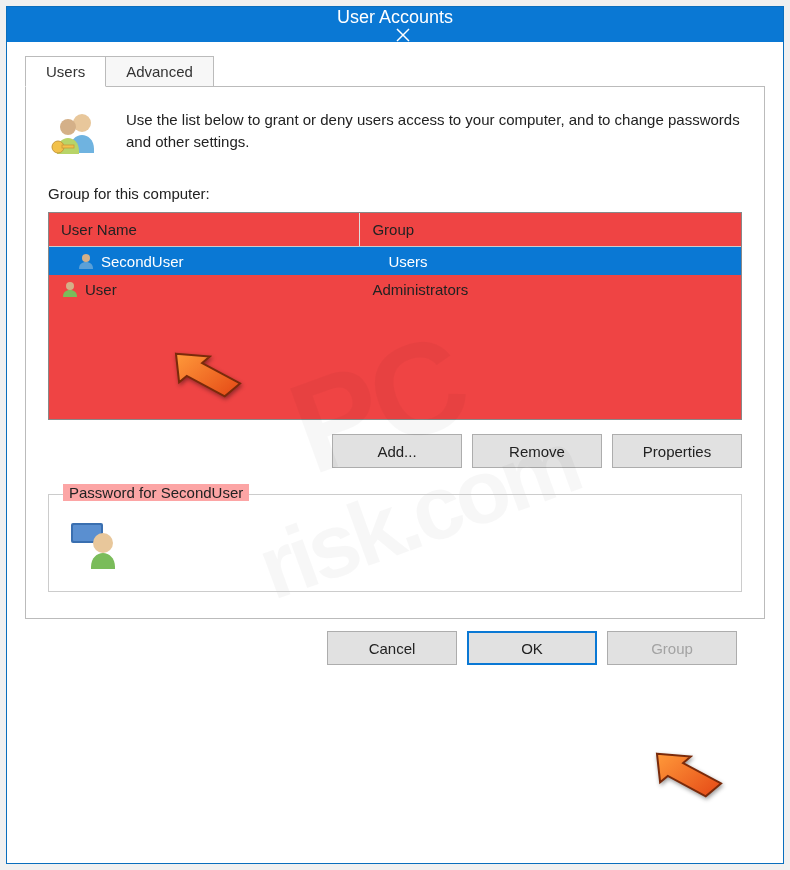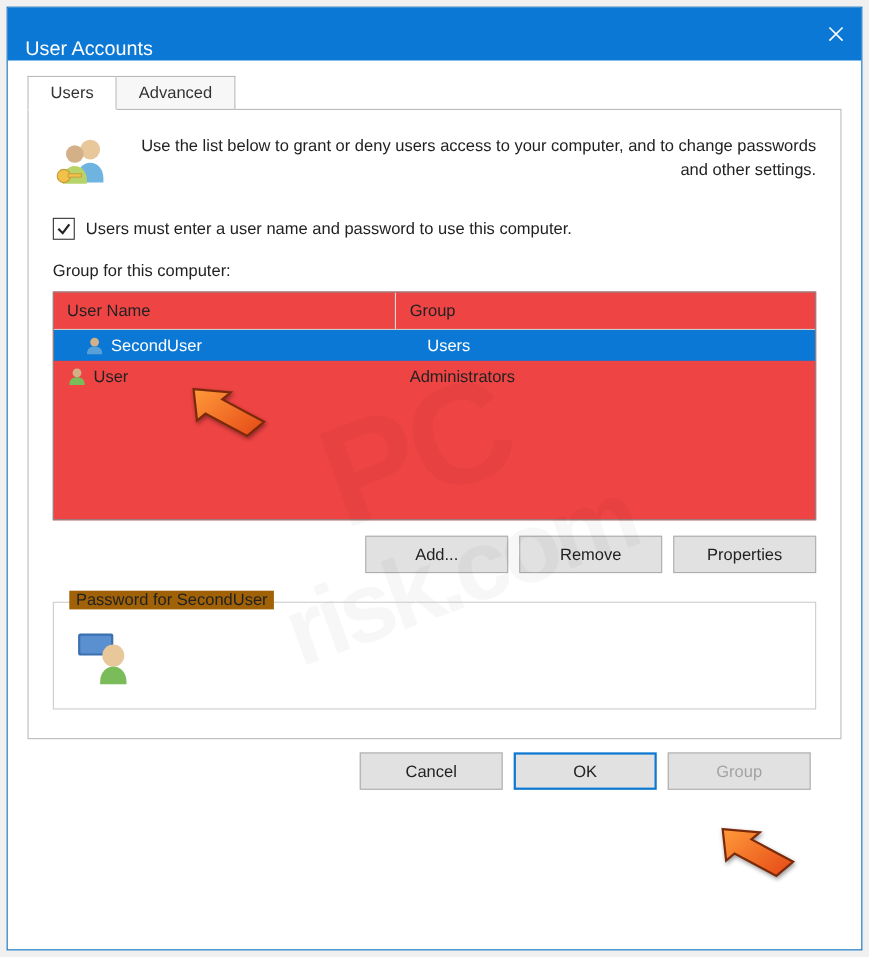--- a/index.html
+++ b/index.html
@@ -16,25 +16,26 @@
       position: absolute;
       left: 6px; top: 6px; right: 6px; bottom: 6px;
       border: 1px solid #0a6ebd;
       background: #fff;
       display: flex;
       flex-direction: column;
     }
     .titlebar {
       background: #0a78d4;
       color: #fff;
-      height: 48px;
+      height: 35px;
       display: flex;
-      align-items: flex-end;
+      align-items: center;
       padding: 0 16px;
       font-size: 18px;
+      flex-direction: column;
     }
     .titlebar .title { flex: 1; }
     .titlebar .close {
       width: 46px; height: 48px;
       display: flex; align-items: center; justify-content: center;
       margin-right: -16px;
       font-size: 18px;
       cursor: default;
     }
     .content-area {
@@ -57,21 +58,21 @@
     .tab:not(.active) {
       background: #f7f7f7;
       border-left: none;
     }
     .tab-body {
       border: 1px solid #bbb;
       padding: 22px 22px 26px 22px;
       margin-top: -1px;
     }
 
-    .intro { display: flex; align-items: flex-start; gap: 2px; margin-bottom: 22px; text-align: right; }
+    .intro { display: flex; align-items: flex-start; gap: 24px; margin-bottom: 22px; }
     .intro-icon { width: 54px; height: 54px; flex-shrink: 0; }
     .intro-text { color: #222; line-height: 1.45; }
 
     .check-row { display: flex; align-items: center; gap: 10px; margin-bottom: 20px; color: #222; }
     .checkbox {
       width: 20px; height: 20px; border: 1.5px solid #333; display: flex; align-items: center; justify-content: center;
       font-size: 14px; color: #222;
     }
 
     .section-label { color: #222; margin-bottom: 10px; }
@@ -114,21 +115,21 @@
 
     .groupbox {
       border: 1px solid #ccc;
       margin-top: 26px;
       padding: 22px 20px 20px 20px;
       position: relative;
     }
     .groupbox-title {
       position: absolute;
       top: -11px; left: 14px;
-      background: #a16207;
+      background: #fca5a5;
       padding: 0 6px;
       color: #222;
     }
     .password-row { display: flex; align-items: flex-start; gap: 18px; }
     .pwd-icon { width: 54px; height: 54px; flex-shrink: 0; }
 
     .bottom-buttons {
       padding: 12px 28px 18px 0;
       display: flex; gap: 10px; justify-content: flex-end;
       border-top: none;
@@ -190,28 +191,20 @@
           <circle cx="34" cy="14" r="9" fill="#e8c79b"></circle>
           <path d="M22 40c0-9 6-14 12-14s12 5 12 14v4H22z" fill="#6fb3e0"></path>
           <circle cx="20" cy="18" r="8" fill="#d4b088"></circle>
           <path d="M9 42c0-8 5-13 11-13s11 5 11 13v3H9z" fill="#b8d468"></path>
           <circle cx="10" cy="38" r="6" fill="#f2c14a" stroke="#c8983a" stroke-width="1"></circle>
           <rect x="14" y="36" width="12" height="3" fill="#f2c14a" stroke="#c8983a" stroke-width="0.8"></rect>
         </svg>
         <div class="intro-text">Use the list below to grant or deny users access to your computer, and to change passwords and other settings.</div>
       </div>
 
-      <div class="check-row">
-        <div class="checkbox">
-          <svg width="14" height="14" viewBox="0 0 14 14">
-            <polyline points="2,7 6,11 12,3" fill="none" stroke="#222" stroke-width="2"></polyline>
-          </svg>
-        </div>
-        <span>Users must enter a user name and password to use this computer.</span>
-      </div>
 
       <div class="section-label">Group for this computer:</div>
 
       <div class="users-list">
         <div class="list-header">
           <div class="col name">User Name</div>
           <div class="col group">Group</div>
         </div>
         <div class="list-row selected">
           <div class="cell name">

